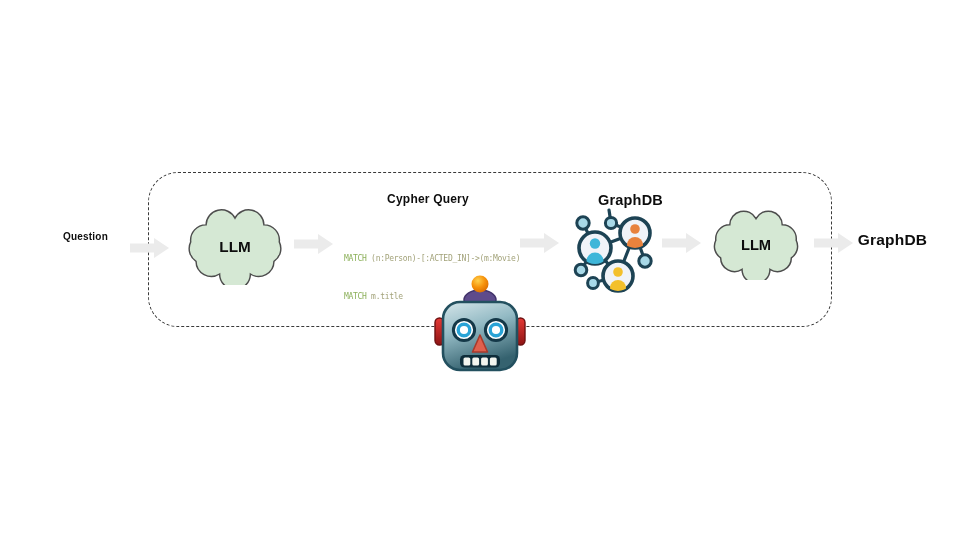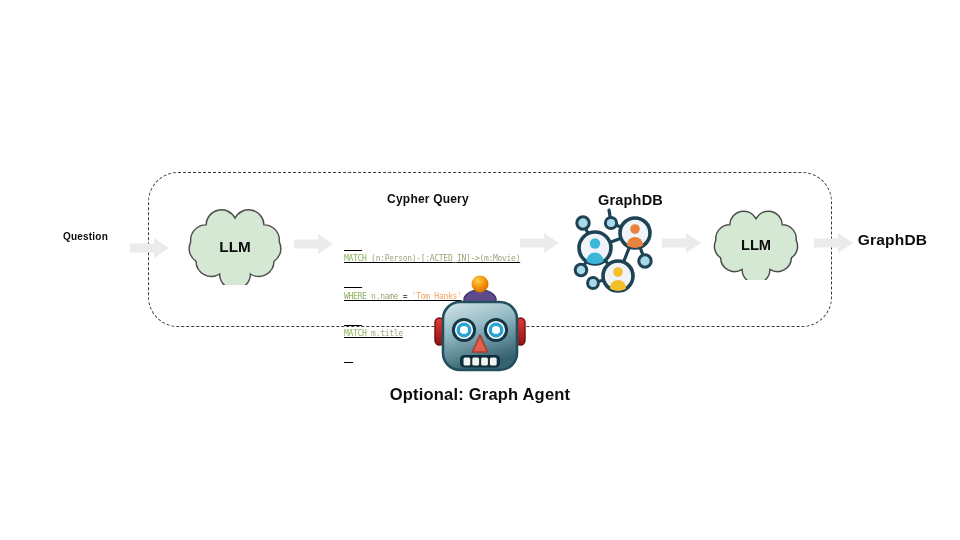--- a/index.html
+++ b/index.html
@@ -51,23 +51,22 @@
   </div>
 
   <div class="abs z2" style="left:294px;top:233px;">
     <svg width="40" height="22" viewBox="0 0 40 22">
       <polygon points="0,6.5 24,6.5 24,1 39,11 24,21 24,15.5 0,15.5" fill="#ebebeb"></polygon>
     </svg>
   </div>
 
   <div class="abs lbl center z2" style="left:338px;top:192px;width:180px;font-size:12px;">Cypher Query</div>
 
-  <div class="abs code z2" style="left:344px;top:228px;text-decoration:underline;">
+  <div class="abs code z2" style="left:344px;top:228px;">
     <div><span class="tok-kw">MATCH </span><span class="tok-pl">(n:Person)-[:ACTED_IN]-&gt;(m:Movie)</span></div>
-    <div><span class="tok-kw">WHERE </span><span class="tok-pl">n.name </span><span class="tok-op">= </span><span class="tok-str">'Tom Hanks'</span></div>
     <div><span class="tok-kw">MATCH </span><span class="tok-pl">m.title</span></div>
   </div>
 
   <div class="abs z2" style="left:520px;top:232px;">
     <svg width="40" height="22" viewBox="0 0 40 22">
       <polygon points="0,6.5 24,6.5 24,1 39,11 24,21 24,15.5 0,15.5" fill="#ebebeb"></polygon>
     </svg>
   </div>
 
   <div class="abs lbl center z2" style="left:563px;top:192px;width:100px;font-size:14.5px;text-align:right;">GraphDB</div>
@@ -185,15 +184,14 @@
       <g>
         <rect x="26" y="81" width="40" height="12.5" rx="4.5" fill="#0e2d3a"></rect>
         <rect x="29.5" y="83.5" width="6.8" height="8" rx="1.6" fill="#f2f5ef"></rect>
         <rect x="38.3" y="83.5" width="6.8" height="8" rx="1.6" fill="#f2f5ef"></rect>
         <rect x="47.1" y="83.5" width="6.8" height="8" rx="1.6" fill="#f2f5ef"></rect>
         <rect x="55.9" y="83.5" width="6.8" height="8" rx="1.6" fill="#f2f5ef"></rect>
       </g>
     </svg>
   </div>
 
-  <div class="abs lbl center z2" style="left:340px;top:385px;width:280px;font-size:16.5px;">Optional: Graph Agent</div>
 
 </div>
 
 </body></html>

